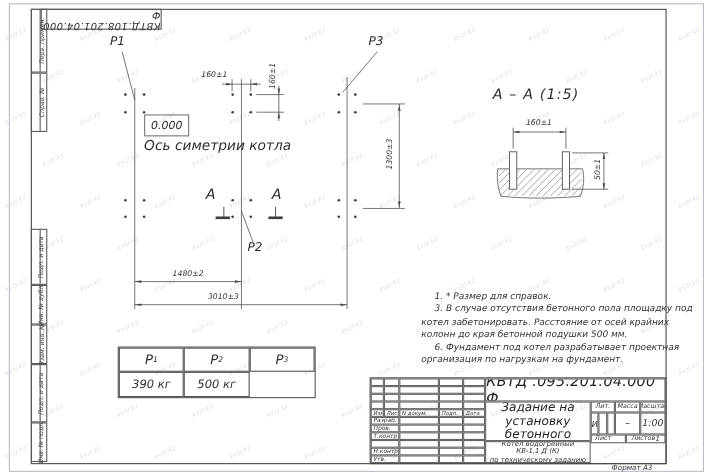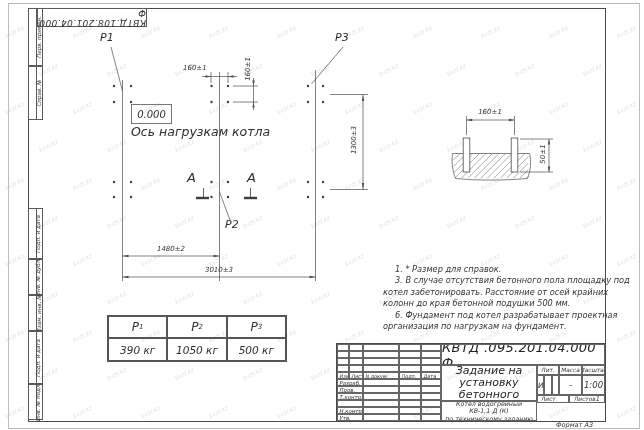--- a/index.html
+++ b/index.html
@@ -343,31 +343,32 @@
       </g>
   </svg>
 
   <div class="ptlabel" style="left:100px;top:31px;">P1</div>
   <div class="ptlabel" style="left:335px;top:31px;">P3</div>
   <div class="ptlabel" style="left:225px;top:218px;">P2</div>
 
   <div class="abs level-box">
     <span>0.000</span>
   </div>
-  <div class="abs axis-lbl">Ось нагрузкам котла</div>
+  <div class="abs axis-lbl">Ось симетрии котла</div>
 
   <div class="seclet" style="left:187px;top:170px;">А</div>
   <div class="seclet" style="left:247px;top:170px;">А</div>
 
   <div class="dim" style="left:183px;top:64px;">160±1</div>
   <div class="dim rot" style="left:233px;top:65px;width:30px;text-align:center;">160±1</div>
   <div class="dim rot" style="left:334px;top:136px;width:40px;text-align:center;">1300±3</div>
   <div class="dim" style="left:141px;top:245px;width:60px;text-align:center;">1480±2</div>
-  <div class="dim" style="left:189px;top:266px;width:60px;text-align:center;">3010±3</div>
-
+  <div class="dim" style="left:189px;top:266px;width:60px;">3010±3</div>
+
+  <div class="abs sec-title">А – А (1:5)</div>
   <div class="dim" style="left:466px;top:108px;width:48px;text-align:center;">160±1</div>
   <div class="dim rot" style="left:528px;top:150px;width:30px;text-align:center;">50±1</div>
 
   <div class="abs notes">
     <p>1. * Размер для справок.</p>
     <p>3. В случае отсутствия бетонного пола площадку под котел забетонировать. Расстояние от осей крайних колонн до края бетонной подушки 500 мм.</p>
     <p>6. Фундамент под котел разрабатывает проектная организация по нагрузкам на фундамент.</p>
   </div>
 
   <div class="abs load-table">
@@ -377,21 +378,20 @@
     </div>
     <div class="cell hd">
       <span>P</span>
         <sub>2</sub>
     </div>
     <div class="cell hd">
       <span>P</span>
         <sub>3</sub>
     </div>
     <div class="cell">390 кг</div>
-    <div class="cell">1050 кг</div>
     <div class="cell">500 кг</div>
   </div>
 
   <div class="abs tb">
     <div id="tb-left-grid">
         <div class="cell" style="left: 0px; top: 0px; width: 12px; height: 7px; display: flex; align-items: center; padding-left: 1.5px;"></div>
         <div class="cell" style="left: 12px; top: 0px; width: 14px; height: 7px; display: flex; align-items: center; padding-left: 1.5px;"></div>
         <div class="cell" style="left: 26px; top: 0px; width: 36px; height: 7px; display: flex; align-items: center; padding-left: 1.5px;"></div>
         <div class="cell" style="left: 62px; top: 0px; width: 22px; height: 7px; display: flex; align-items: center; padding-left: 1.5px;"></div>
         <div class="cell" style="left: 84px; top: 0px; width: 20px; height: 7px; display: flex; align-items: center; padding-left: 1.5px;"></div>

